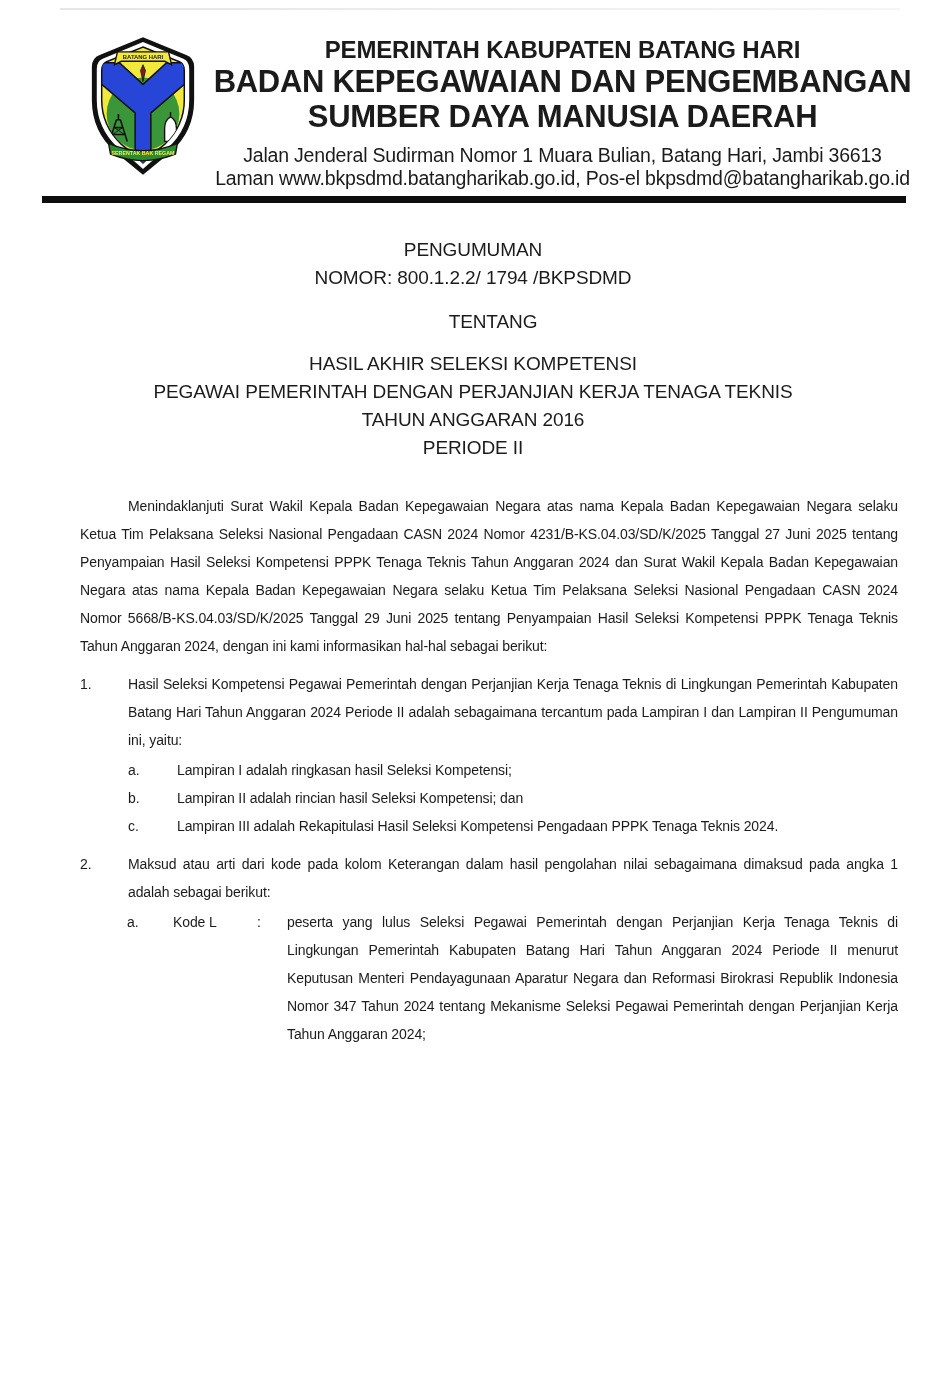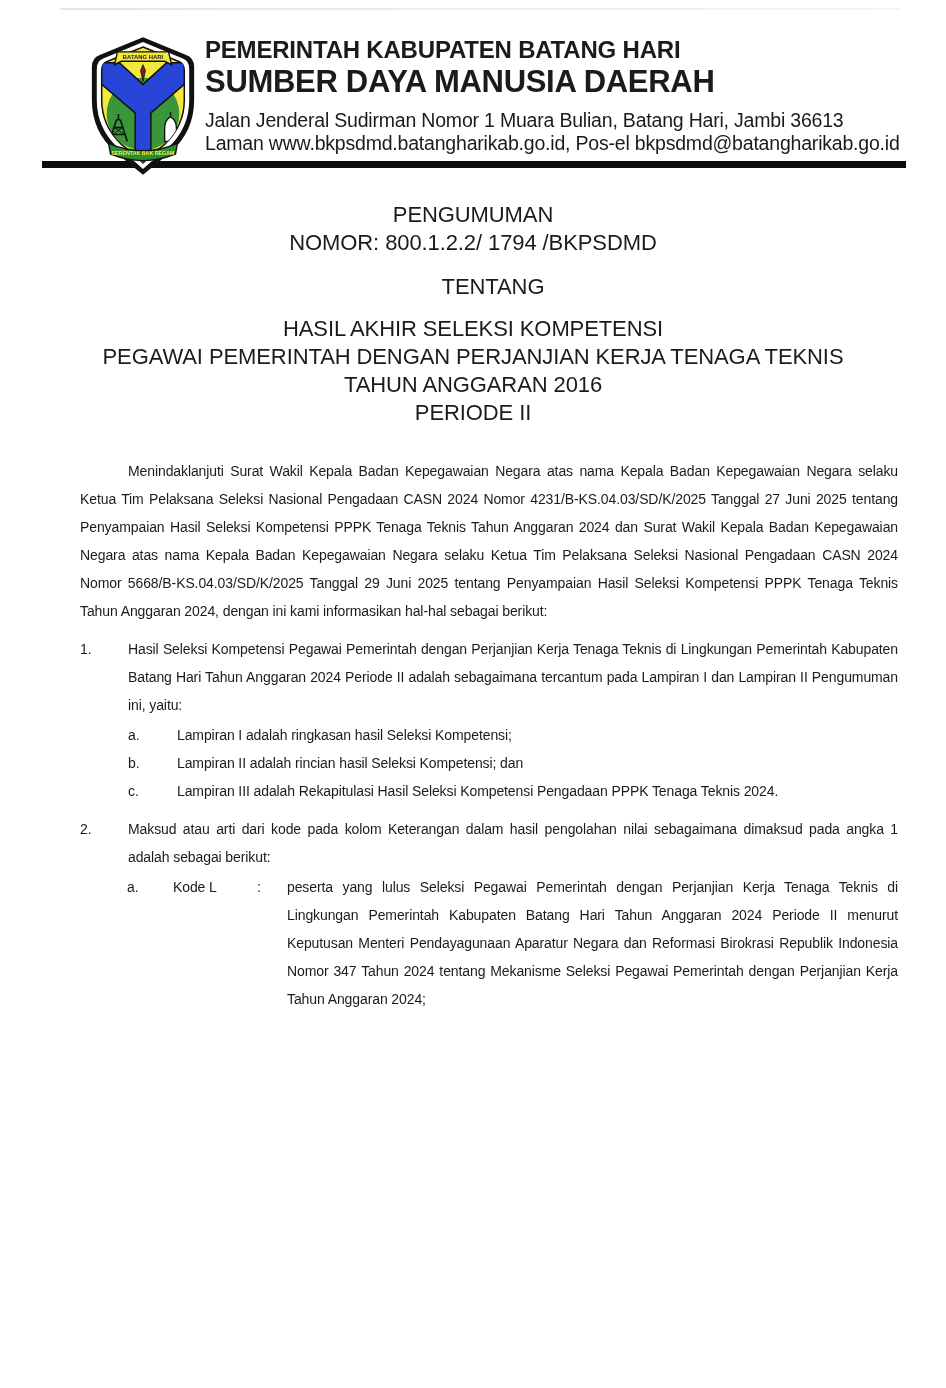--- a/index.html
+++ b/index.html
@@ -6,29 +6,29 @@
   html,body { background:#ffffff; }
   body { width:946px; font-family:"Liberation Sans", sans-serif; color:#1b1b1b; }
   .page { position:relative; width:946px; height:1388px; background:#ffffff; overflow:hidden; }
 
   .scan-edge { position:absolute; top:8px; left:60px; width:840px; height:2px;
                background:linear-gradient(90deg, rgba(0,0,0,0.10), rgba(0,0,0,0.04)); }
 
   
   .letterhead { position:relative; padding-top:36px; }
   .logo { position:absolute; left:84px; top:34px; width:118px; height:146px; }
-  .head-text { margin-left:205px; width:715px; }
+  .head-text { margin-left:205px; width:715px; text-align:center; }
   .ht1 { font-size:24px; font-weight:bold; letter-spacing:-0.2px; line-height:28px; }
   .ht2 { font-size:31px; font-weight:bold; letter-spacing:-0.3px; line-height:35px; }
   .addr { font-size:19.5px; line-height:23px; letter-spacing:-0.2px; }
   .addr-first { margin-top:10px; }
   .rule { margin:6px 40px 0 42px; height:7px; background:#0d0d0d; }
 
   
-  .title-block { margin-top:33px; text-align:center; font-size:22px; line-height:28px; letter-spacing:-0.1px; }
+  .title-block { margin-top:33px; text-align:center; font-size:19px; line-height:28px; letter-spacing:-0.1px; }
   .tb-gap-lg { margin-top:16px;padding-left:40px; }
   .tb-gap-md { margin-top:14px; }
 
   
   .doc-body { padding:0 48px 0 80px; font-size:14px; line-height:28px; letter-spacing:-0.1px; }
   .opening { margin-top:30px; text-align:justify; text-indent:48px; }
 
   .item { display:flex; margin-top:10px; }
   .item-num { flex:none; width:48px; }
   .item-text { flex:1; text-align:justify; }
@@ -93,20 +93,21 @@
       <path d="M60 30 L62.5 36 L60 47 L57.5 36 Z" fill="#7a1f1f" stroke="#111111" stroke-width="0.8"></path>
 
       <g>
         <path d="M25 110 Q60 125 95 110 L93 121 Q60 134 27 121 Z" fill="#2f8a2d" stroke="#111111" stroke-width="1.4"></path>
         <text x="60" y="122" text-anchor="middle" font-size="5.4" font-weight="bold" fill="#ffe94a">SERENTAK BAK REGAM</text>
       </g>
     </svg>
 
     <div class="head-text">
       <div class="ht1">PEMERINTAH KABUPATEN BATANG HARI</div>
+      <div class="ht2">BADAN KEPEGAWAIAN DAN PENGEMBANGAN</div>
       <div class="ht2">SUMBER DAYA MANUSIA DAERAH</div>
       <div class="addr addr-first">Jalan Jenderal Sudirman Nomor 1 Muara Bulian, Batang Hari, Jambi 36613</div>
       <div class="addr">Laman www.bkpsdmd.batangharikab.go.id, Pos-el bkpsdmd@batangharikab.go.id</div>
     </div>
   </header>
 
   <div class="rule"></div>
 
   <section class="title-block">
     <div>PENGUMUMAN</div>

